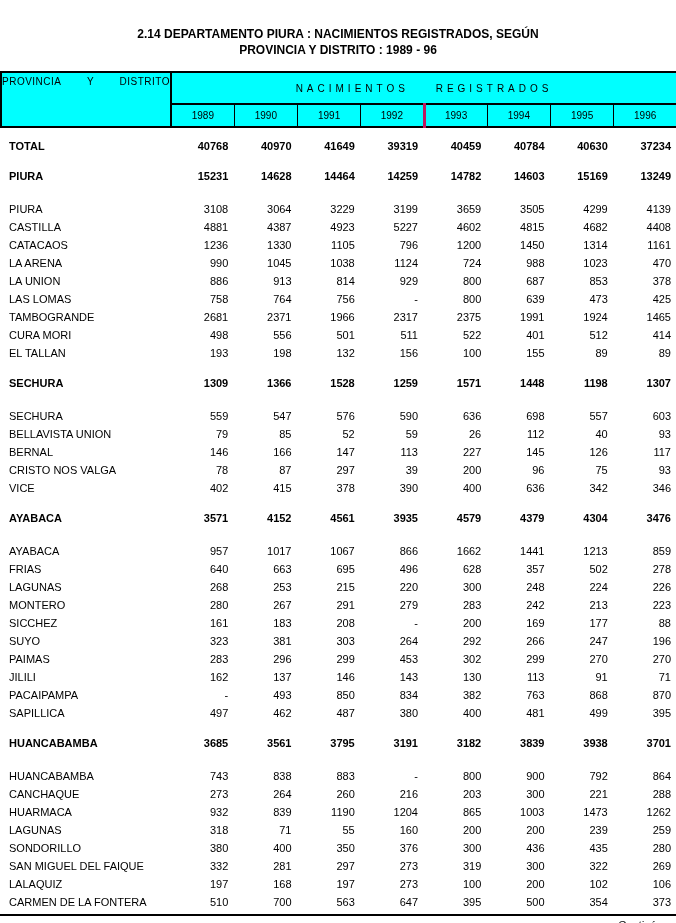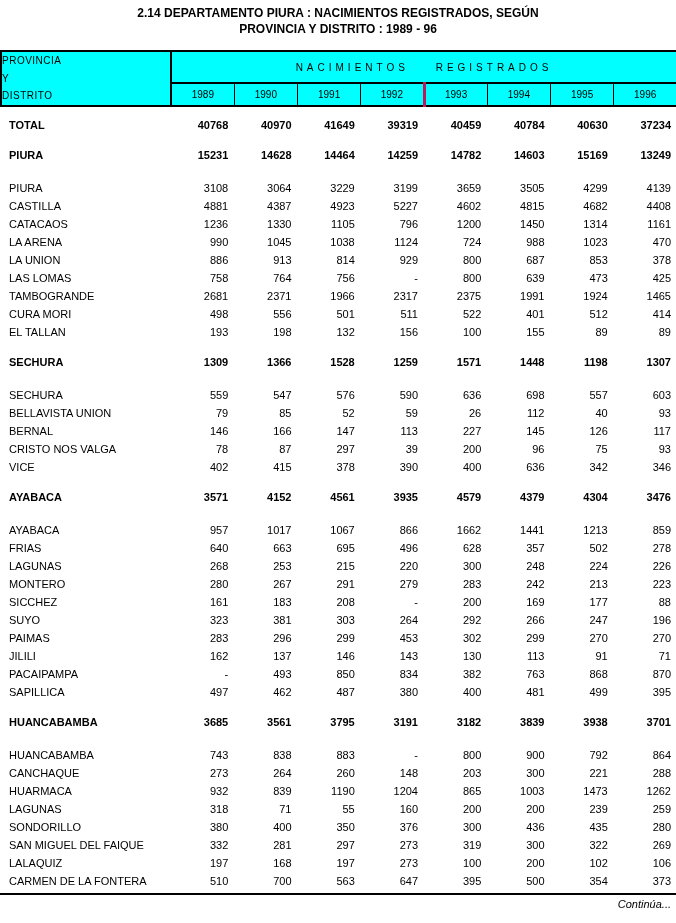--- a/index.html
+++ b/index.html
@@ -9,43 +9,44 @@
     color: #000000;
     box-sizing: border-box;
   }
   
   .title {
     padding-top: 5px;
     text-align: center;
     font-weight: bold;
     font-size: 12px;
     line-height: 16px;
+    margin-top: 21px;
   }
   
   .head-table {
     border-collapse: collapse;
     table-layout: fixed;
     width: 676px;
     margin-top: 13px;
   }
   .head-table th { background: #00FFFF; font-weight: normal; padding: 0; }
   .corner {
     border: 2px solid #000;
     width: 170px;
     vertical-align: middle;
   }
   .corner .stack {
     display: flex;
-    flex-direction: column;
+    flex-direction: row;
     justify-content: space-between;
     height: 46px;
     padding: 3px 0 4px 0;
     font-size: 10px;
     letter-spacing: 0.5px;
-    text-align: left;
+    text-align: center;
   }
   .group {
     border: 2px solid #000;
     height: 30px;
     text-align: center;
     vertical-align: middle;
     font-size: 10px;
     letter-spacing: 4px;
     word-spacing: 20px;
     white-space: nowrap;
@@ -478,21 +479,21 @@
           <td class="num">800</td>
           <td class="num">900</td>
           <td class="num">792</td>
           <td class="num">864</td>
         </tr>
         <tr class="row-district">
           <td class="label">CANCHAQUE</td>
           <td class="num">273</td>
           <td class="num">264</td>
           <td class="num">260</td>
-          <td class="num">148</td>
+          <td class="num">216</td>
           <td class="num">203</td>
           <td class="num">300</td>
           <td class="num">221</td>
           <td class="num">288</td>
         </tr>
         <tr class="row-district">
           <td class="label">HUARMACA</td>
           <td class="num">932</td>
           <td class="num">839</td>
           <td class="num">1190</td>

